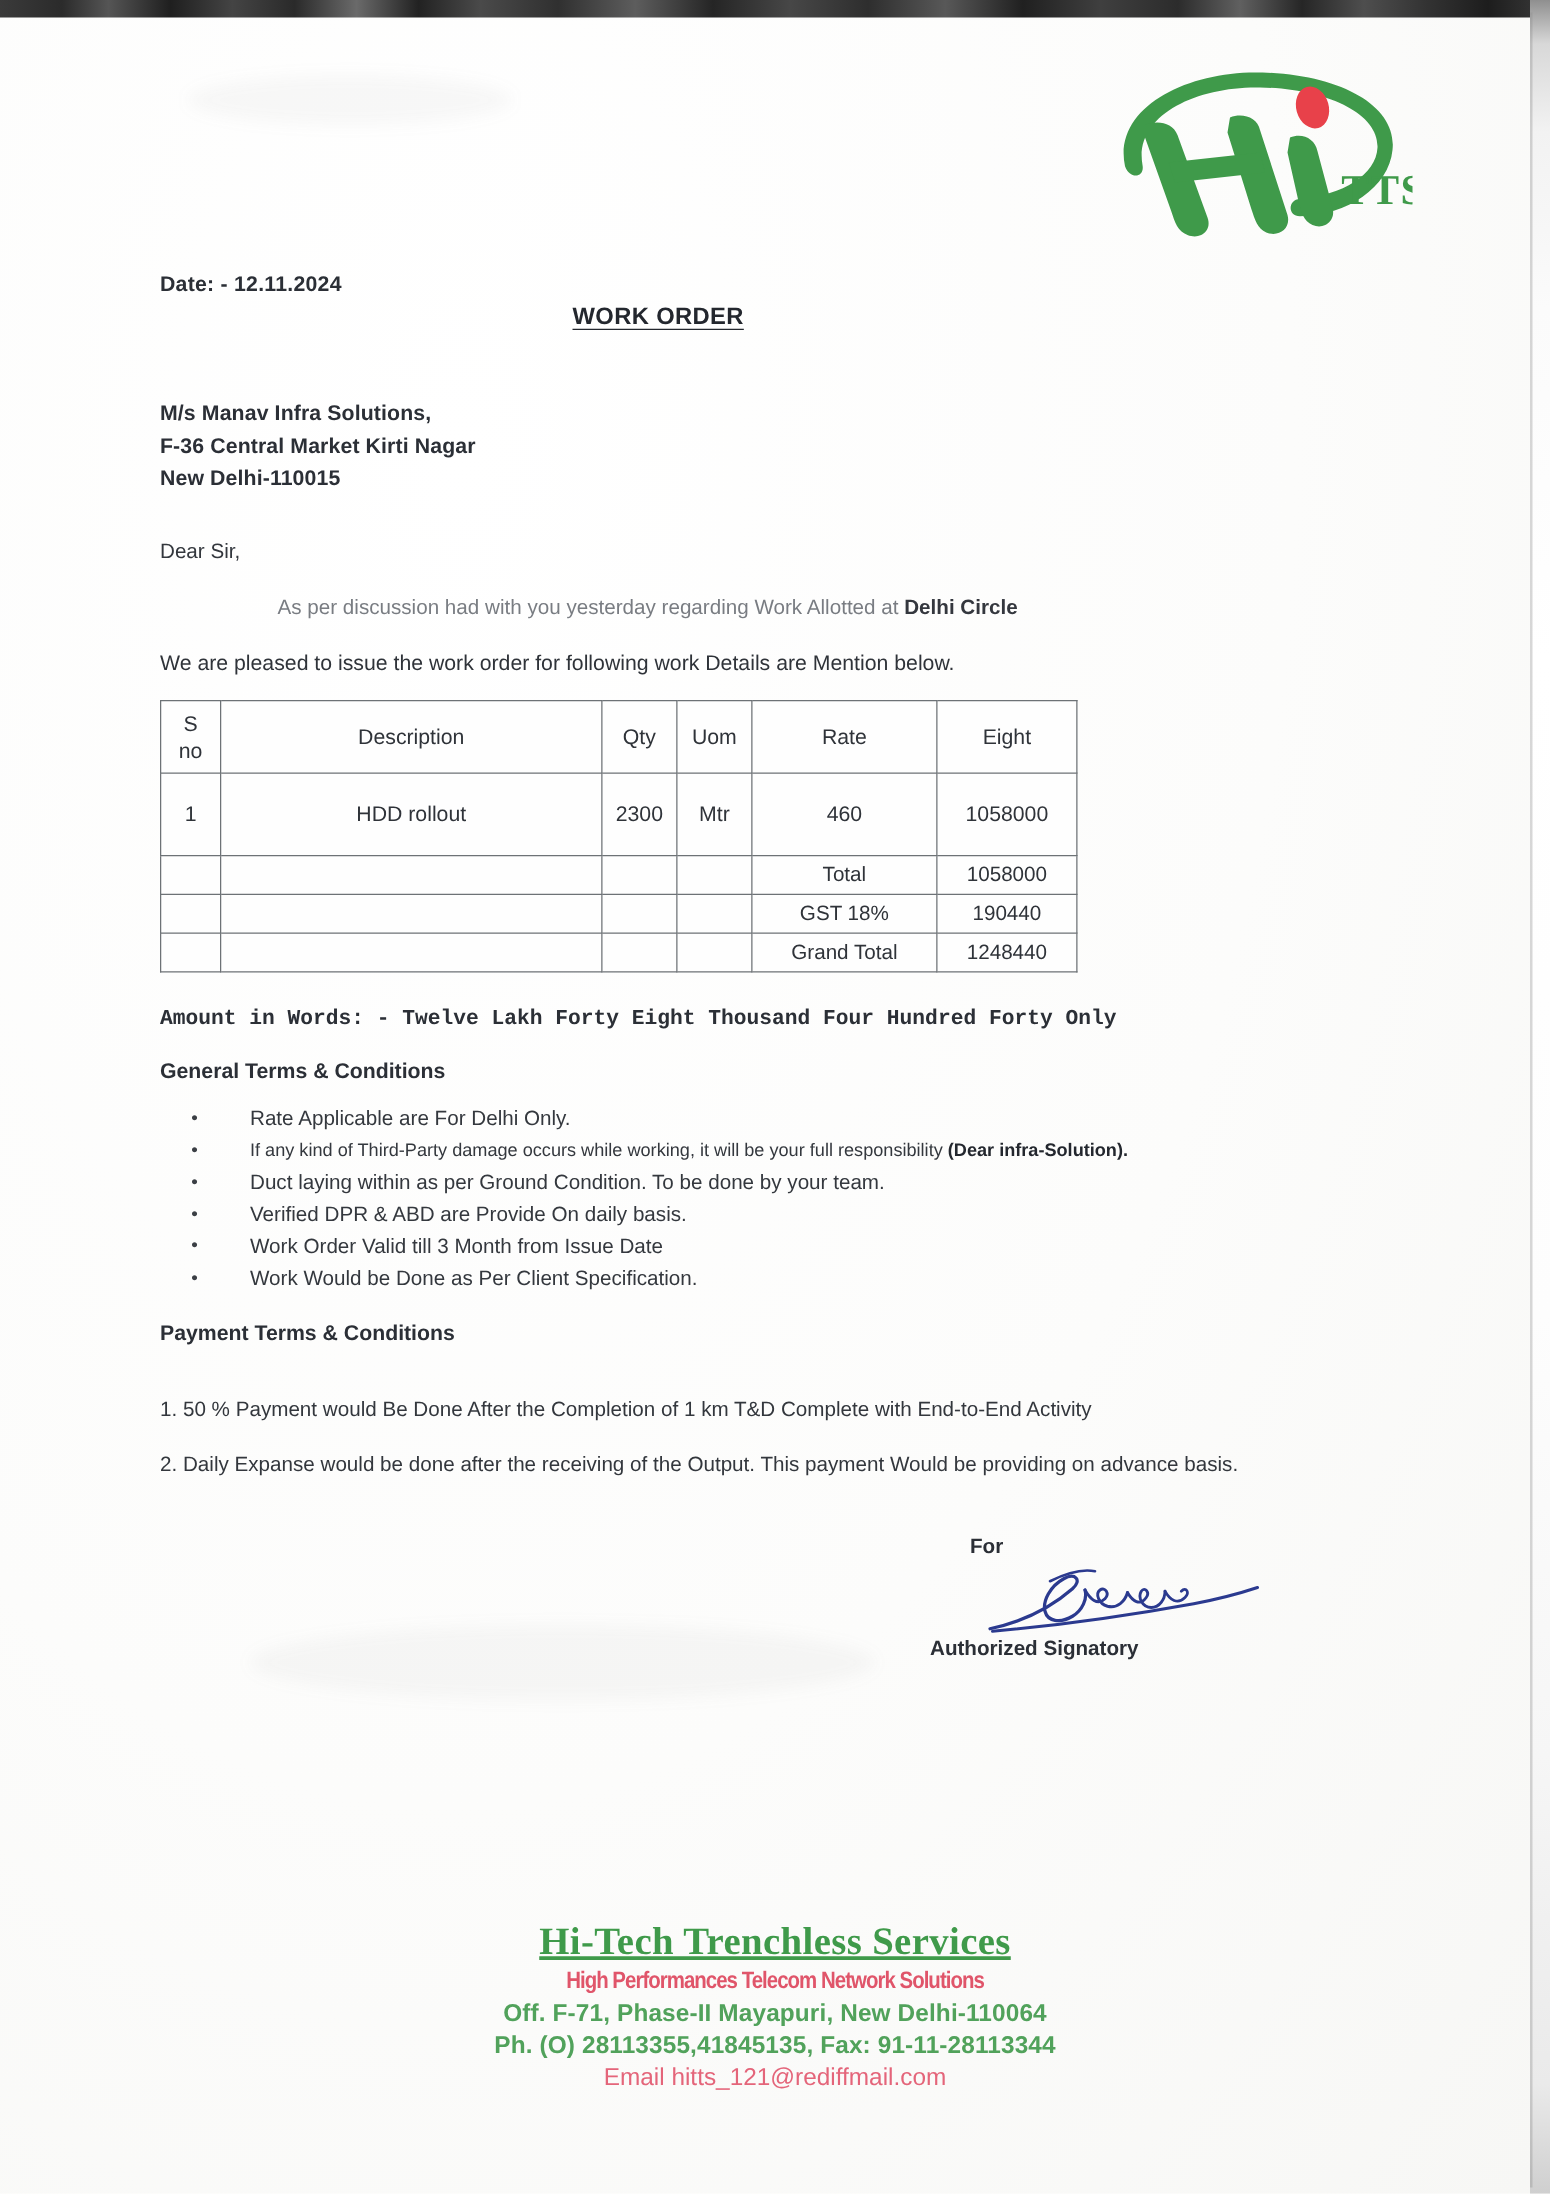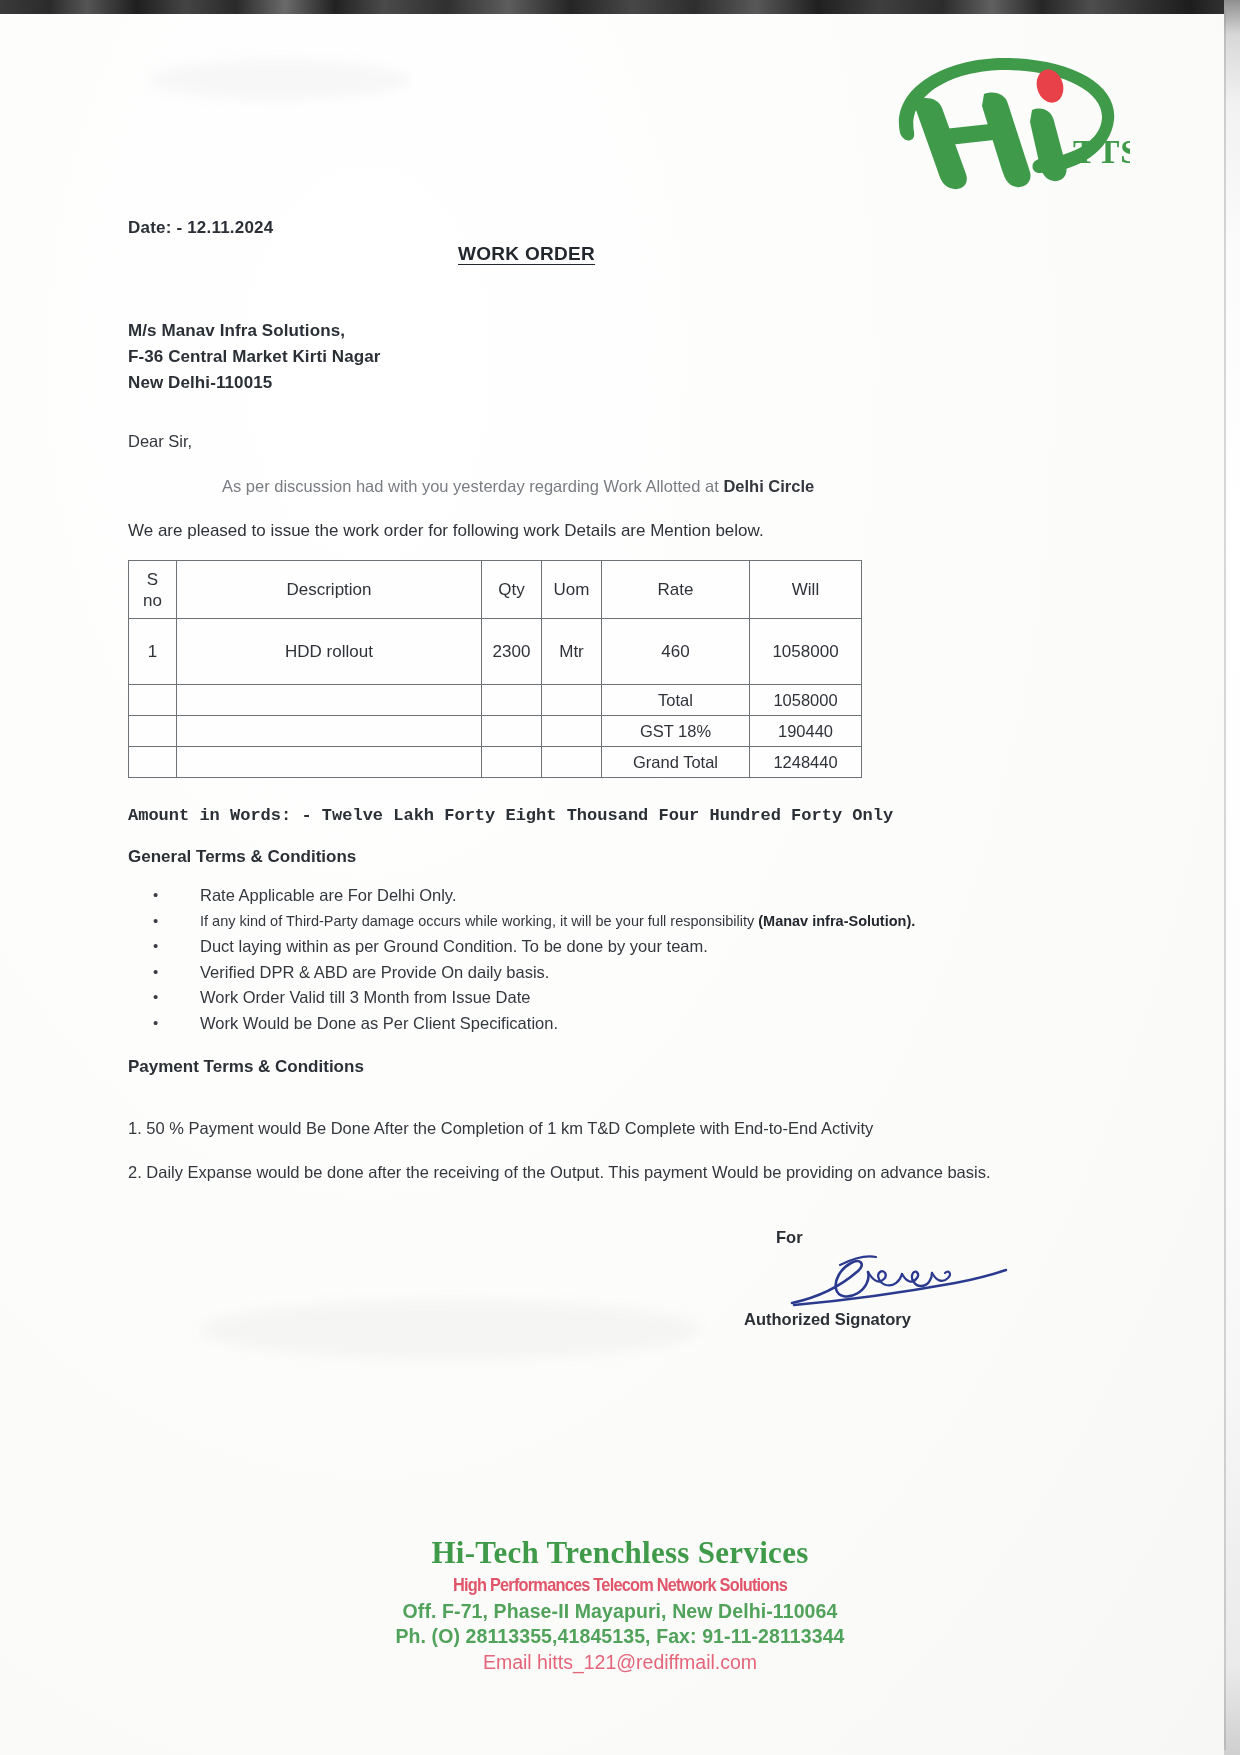--- a/index.html
+++ b/index.html
@@ -153,20 +153,21 @@
     position: absolute; left: 744px; top: 1310px;
     font-size: 16.5px; font-weight: bold; color: #2b2f36;
   }
 
   
   .footer { position: absolute; left: 0; top: 1535px; width: 1240px; text-align: center; }
   .f-company {
     font-family: "Liberation Serif", serif;
     font-size: 31px; font-weight: bold; color: #3f9a4a;
     letter-spacing: 0.3px;
+    text-decoration: underline;
   }
   .f-tagline {
     font-size: 19px; font-weight: bold; color: #e0556a;
     letter-spacing: -0.9px;
     transform: scaleX(0.86);
     margin-top: 3px;
   }
   .f-addr {
     font-size: 19.5px; font-weight: bold; color: #51a25b;
     margin-top: 4px; letter-spacing: 0.1px;
@@ -230,21 +231,21 @@
     <tbody>
       <tr class="hdr">
         <td class="c-sno">
           <span>S</span><br>
           <span>no</span>
         </td>
         <td class="c-desc">Description</td>
         <td class="c-qty">Qty</td>
         <td class="c-uom">Uom</td>
         <td class="c-rate">Rate</td>
-        <td class="c-val">Will</td>
+        <td class="c-val">Eight</td>
       </tr>
       <tr class="item">
         <td>1</td>
         <td>HDD rollout</td>
         <td>2300</td>
         <td>Mtr</td>
         <td>460</td>
         <td>1058000</td>
       </tr>
       <tr class="sum">
@@ -272,21 +273,21 @@
         <td>1248440</td>
       </tr>
     </tbody>
   </table>
 
   <div class="amt-words">Amount in Words: - Twelve Lakh Forty Eight Thousand Four Hundred Forty Only</div>
 
   <div class="gen-head">General Terms &amp; Conditions</div>
   <ul class="bullets">
     <li><span>Rate Applicable are For Delhi Only.</span></li>
-    <li class="tight"><span>If any kind of Third-Party damage occurs while working, it will be your full responsibility </span><b>(Manav infra-Solution).</b></li>
+    <li class="tight"><span>If any kind of Third-Party damage occurs while working, it will be your full responsibility </span><b>(Dear infra-Solution).</b></li>
     <li><span>Duct laying within as per Ground Condition. To be done by your team.</span></li>
     <li><span>Verified DPR &amp; ABD are Provide On daily basis.</span></li>
     <li><span>Work Order Valid till 3 Month from Issue Date</span></li>
     <li><span>Work Would be Done as Per Client Specification.</span></li>
   </ul>
 
   <div class="pay-head">Payment Terms &amp; Conditions</div>
   <div class="pay-line pay-1">1. 50 % Payment would Be Done After the Completion of 1 km T&amp;D Complete with End-to-End Activity</div>
   <div class="pay-line pay-2">2. Daily Expanse would be done after the receiving of the Output. This payment Would be providing on advance basis.</div>
 

